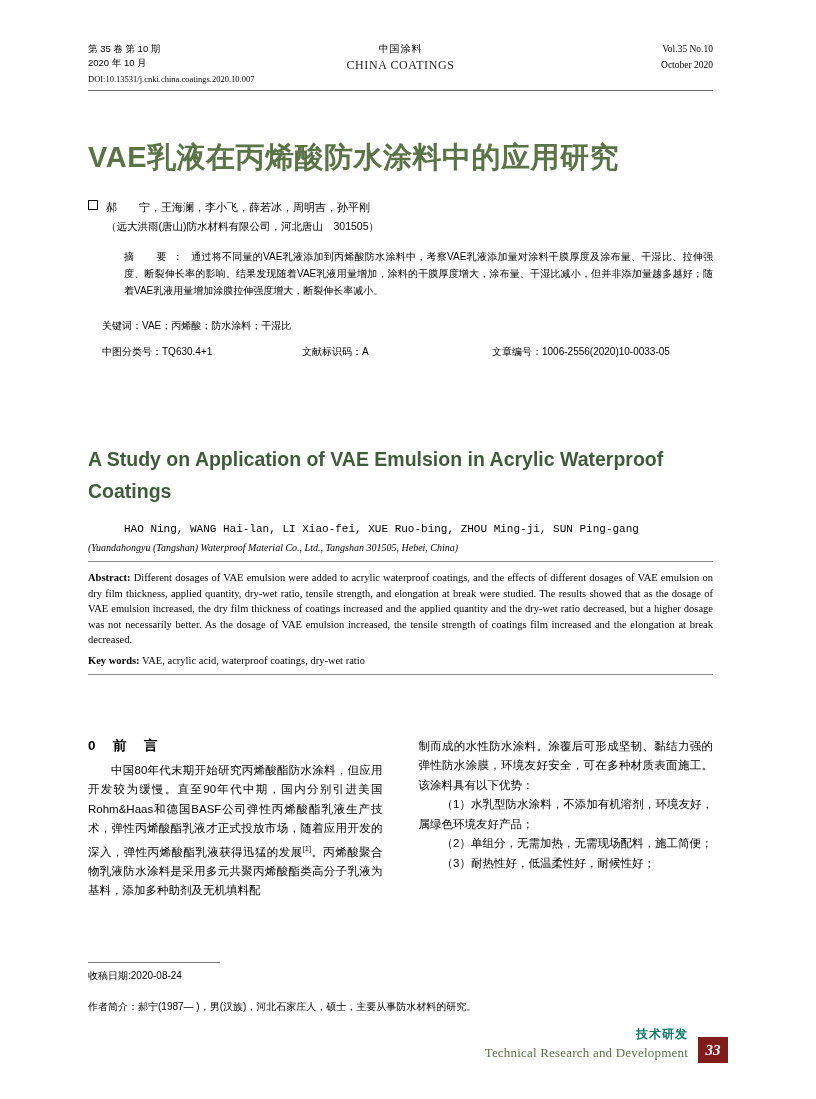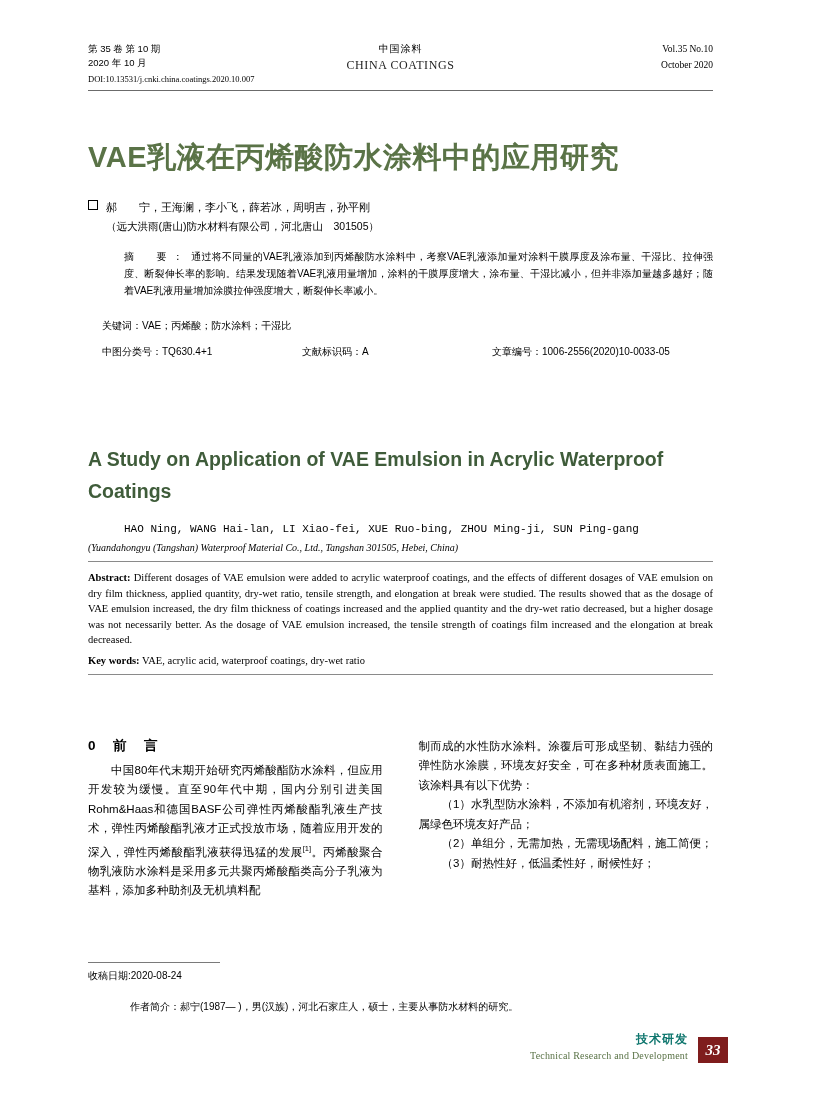--- a/index.html
+++ b/index.html
@@ -224,40 +224,39 @@
     line-height: 17px;
   }
   .foot-text2 {
     position: absolute;
     left: 88px;
     top: 998px;
     width: 560px;
     font-family: "Liberation Sans", sans-serif;
     font-size: 10px;
     line-height: 17px;
-    margin-left: 42px;
   }
 
   
   .footer {
     position: absolute;
     right: 88px;
     bottom: 38px;
     text-align: right;
   }
   .footer .f-cn {
     font-family: "Liberation Sans", sans-serif;
     font-weight: bold;
     font-size: 12px;
     color: #0f766e;
     letter-spacing: 1px;
   }
   .footer .f-en {
     font-family: "Liberation Serif", serif;
-    font-size: 10px;
+    font-size: 13px;
     color: #5a7347;
     margin-top: 2px;
     letter-spacing: 0.2px;
   }
   .pagenum {
     position: absolute;
     right: 88px;
     bottom: 36px;
     width: 30px;
     height: 26px;

